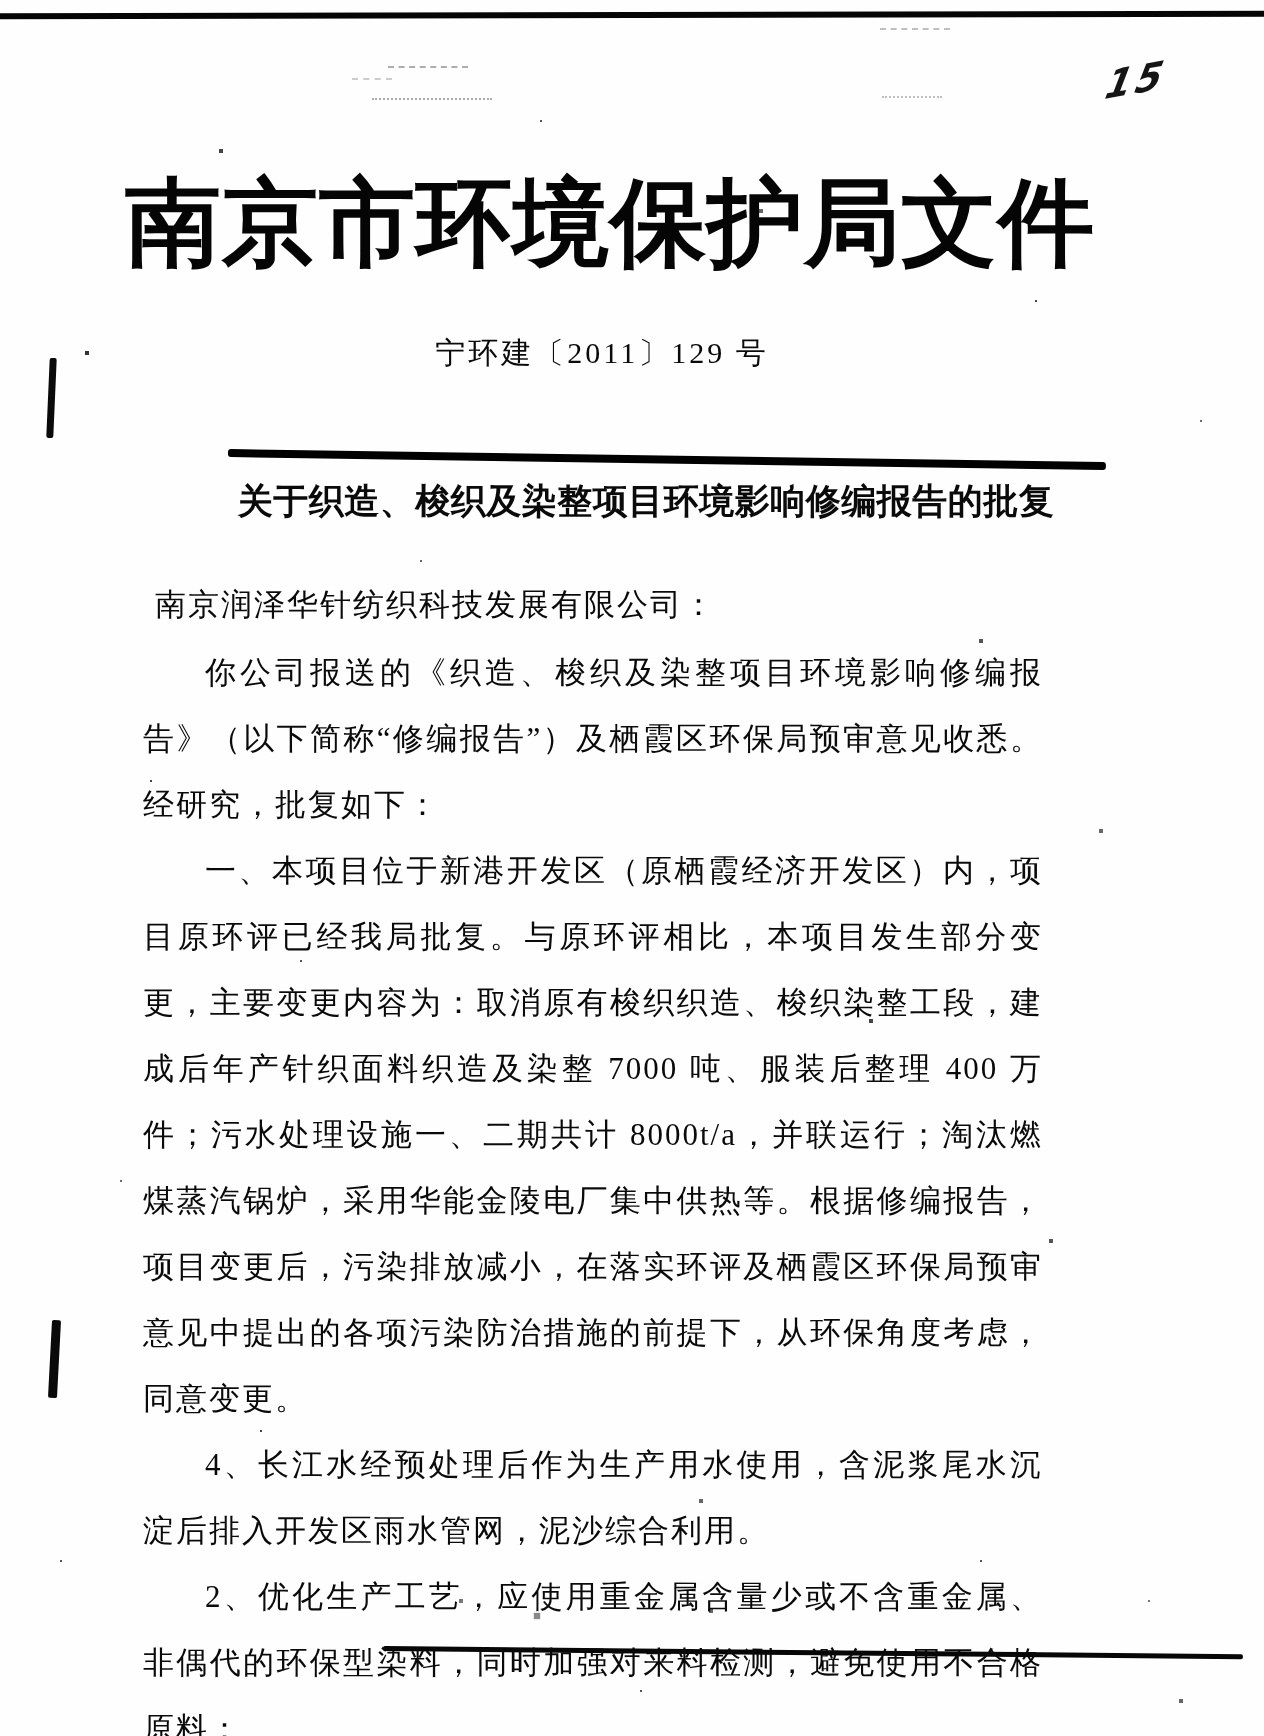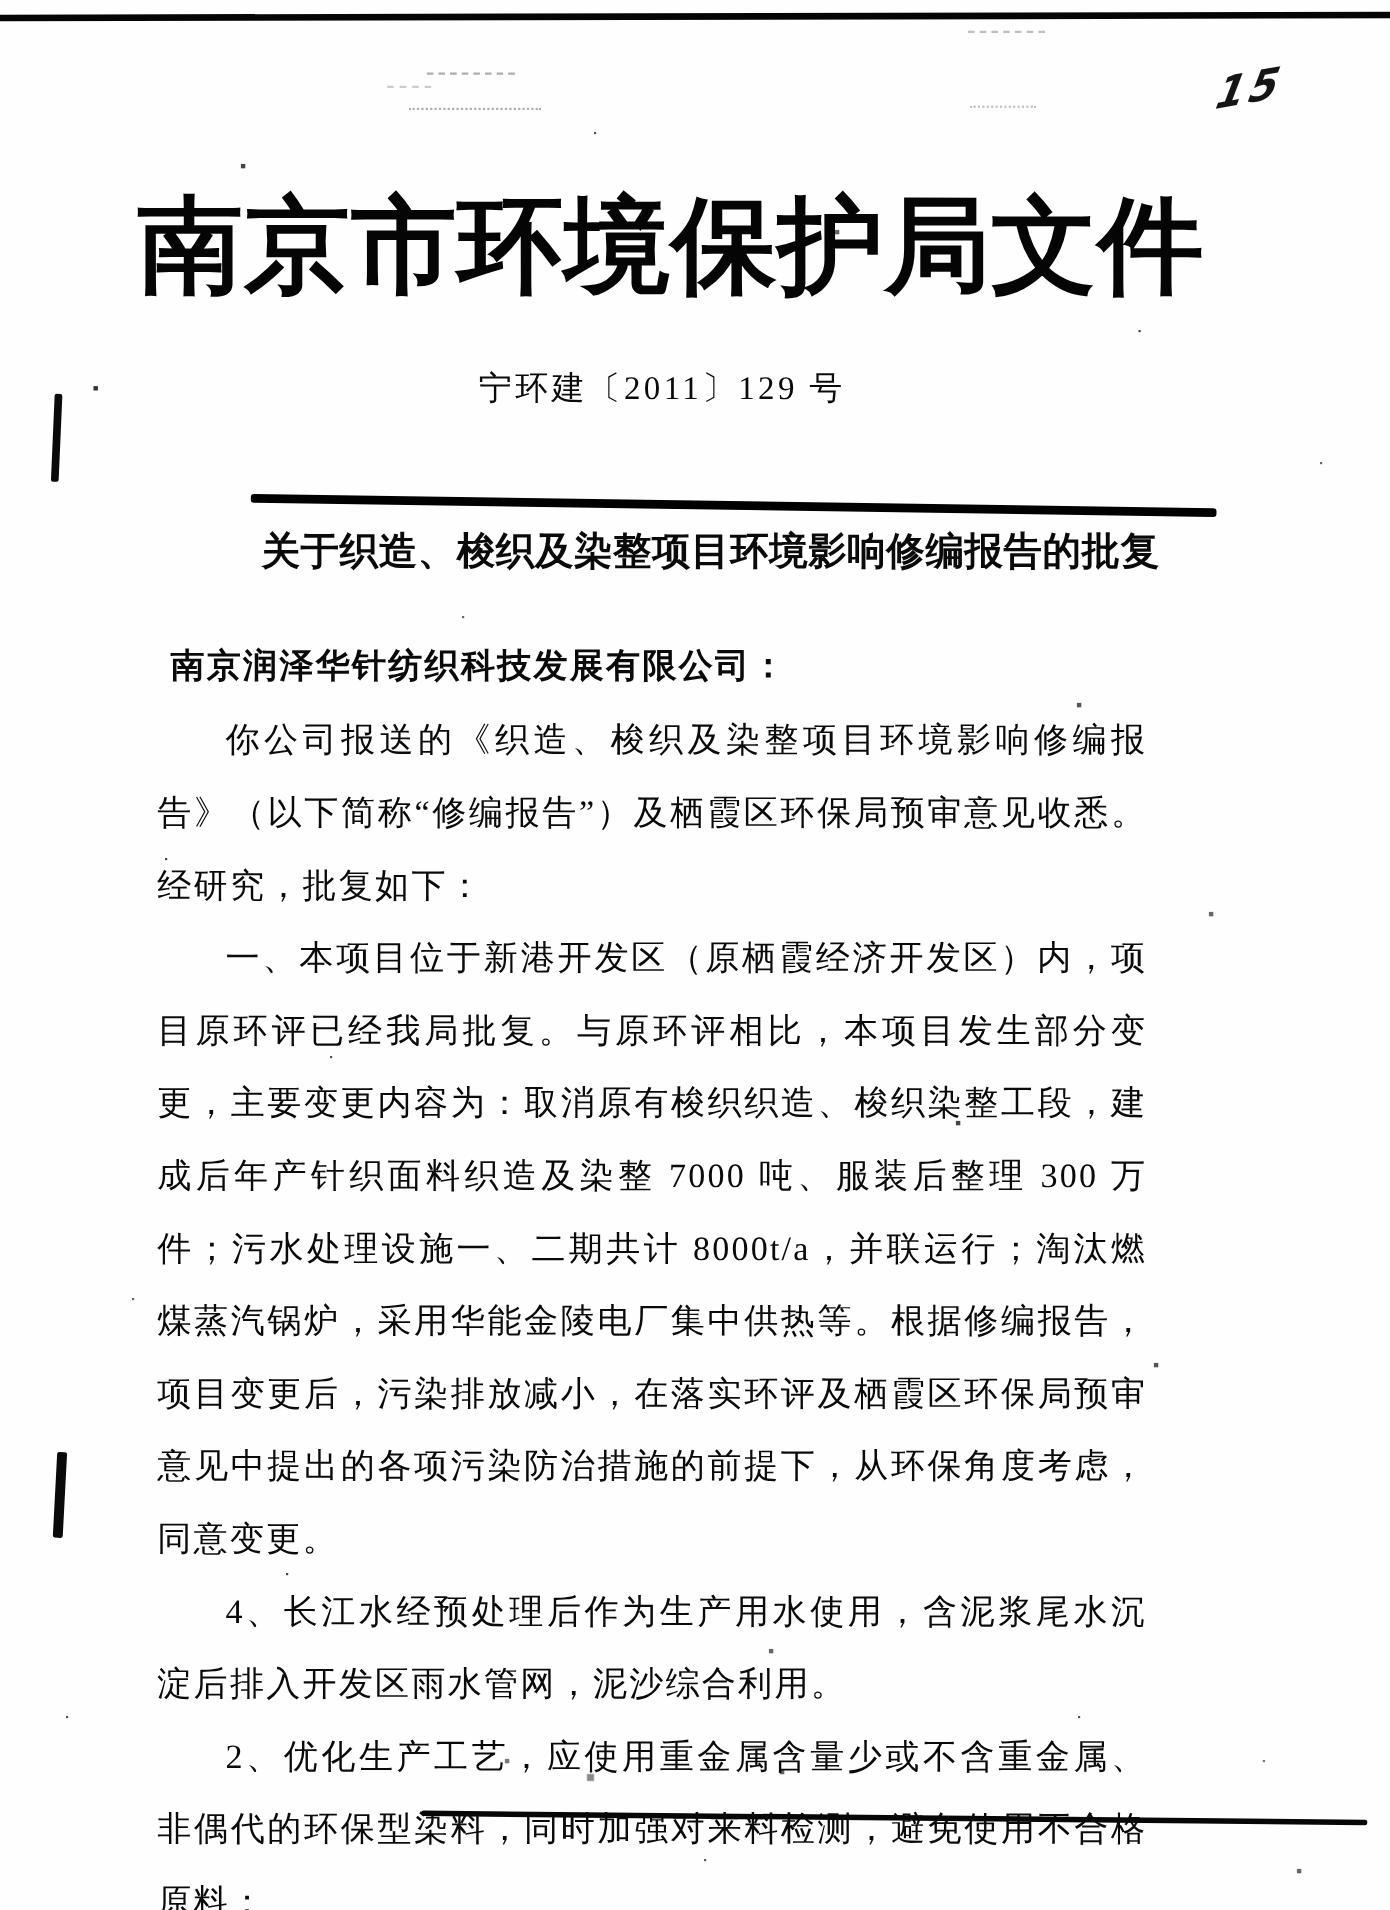--- a/index.html
+++ b/index.html
@@ -159,21 +159,20 @@
     top: 572px;
     width: 900px;
     font-size: 31px;
     line-height: 66px;
     letter-spacing: 2px;
     text-align: justify;
     color: #0a0a0a;
   }
   .salutation {
     margin: 0 0 2px 12px;
-    font-weight: bold;
   }
   .doc-body p {
     margin: 0;
     text-indent: 2em;
   }
 </style>
 </head>
 <body>
 
 <div class="page">
@@ -195,18 +194,18 @@
 
   <div class="doc-number">宁环建〔2011〕129 号</div>
 
   <div class="head-rule"></div>
 
   <div class="doc-subject">关于织造、梭织及染整项目环境影响修编报告的批复</div>
 
   <div class="doc-body">
     <div class="salutation">南京润泽华针纺织科技发展有限公司：</div>
     <p>你公司报送的《织造、梭织及染整项目环境影响修编报告》（以下简称“修编报告”）及栖霞区环保局预审意见收悉。经研究，批复如下：</p>
-    <p>一、本项目位于新港开发区（原栖霞经济开发区）内，项目原环评已经我局批复。与原环评相比，本项目发生部分变更，主要变更内容为：取消原有梭织织造、梭织染整工段，建成后年产针织面料织造及染整 7000 吨、服装后整理 300 万件；污水处理设施一、二期共计 8000t/a，并联运行；淘汰燃煤蒸汽锅炉，采用华能金陵电厂集中供热等。根据修编报告，项目变更后，污染排放减小，在落实环评及栖霞区环保局预审意见中提出的各项污染防治措施的前提下，从环保角度考虑，同意变更。</p>
+    <p>一、本项目位于新港开发区（原栖霞经济开发区）内，项目原环评已经我局批复。与原环评相比，本项目发生部分变更，主要变更内容为：取消原有梭织织造、梭织染整工段，建成后年产针织面料织造及染整 7000 吨、服装后整理 400 万件；污水处理设施一、二期共计 8000t/a，并联运行；淘汰燃煤蒸汽锅炉，采用华能金陵电厂集中供热等。根据修编报告，项目变更后，污染排放减小，在落实环评及栖霞区环保局预审意见中提出的各项污染防治措施的前提下，从环保角度考虑，同意变更。</p>
     <p>4、长江水经预处理后作为生产用水使用，含泥浆尾水沉淀后排入开发区雨水管网，泥沙综合利用。</p>
     <p>2、优化生产工艺，应使用重金属含量少或不含重金属、非偶代的环保型染料，同时加强对来料检测，避免使用不合格原料：</p>
   </div>
 
 </div>
 
 </body></html>

